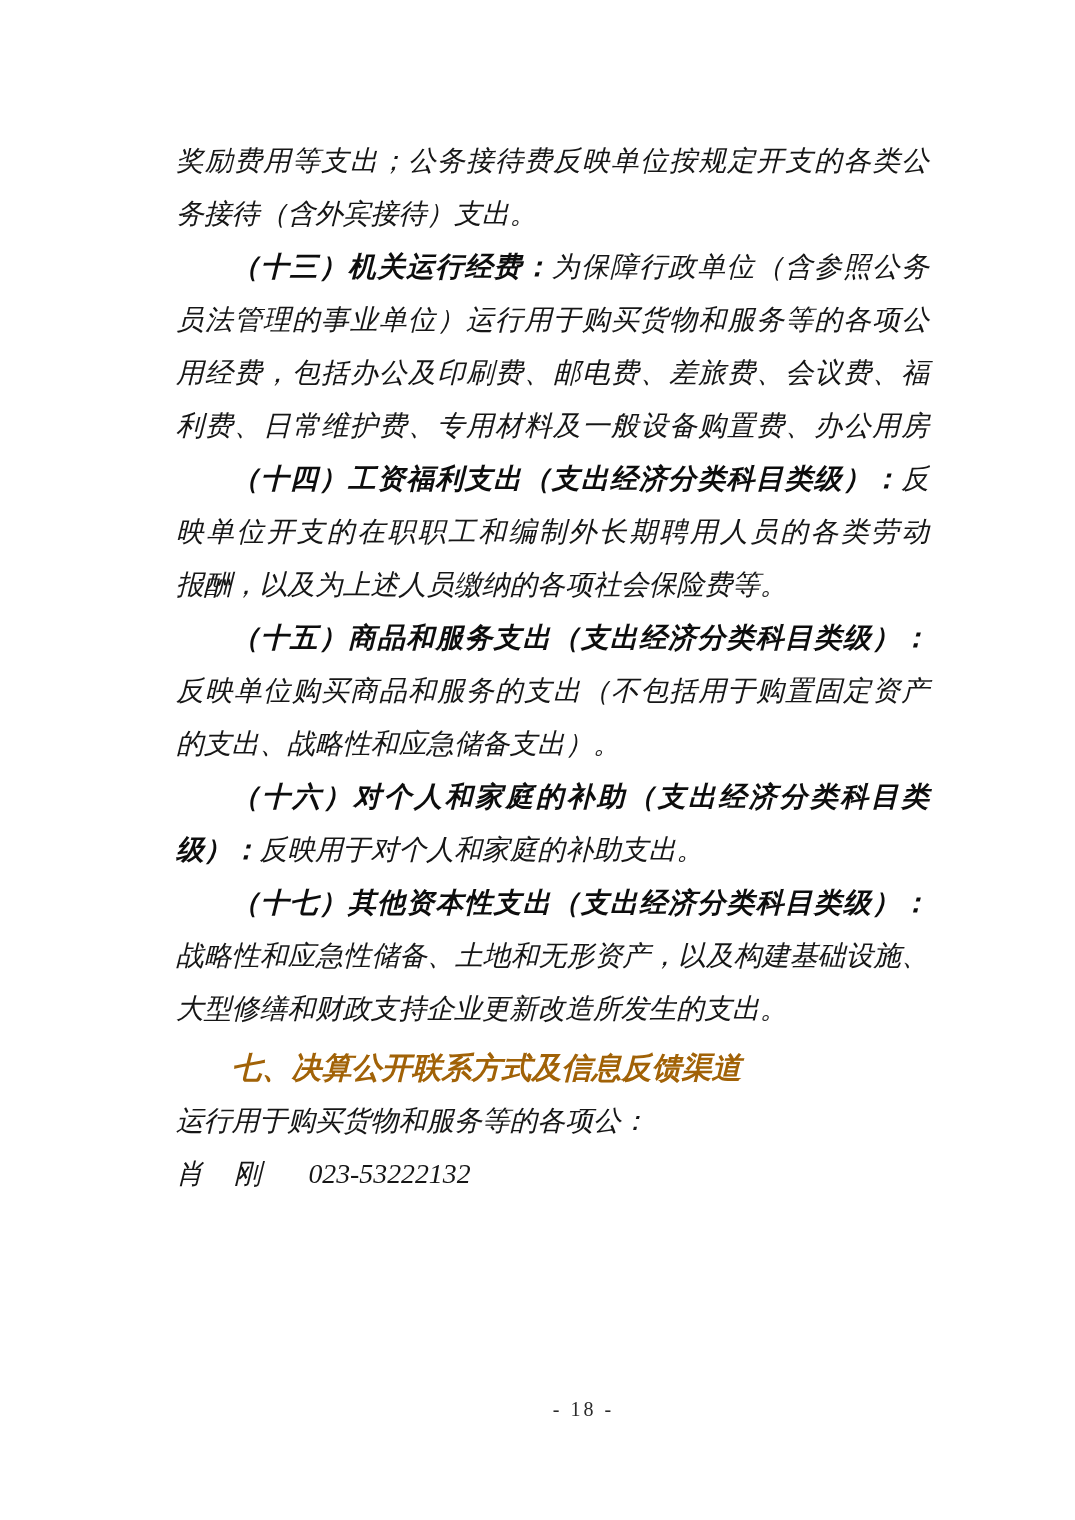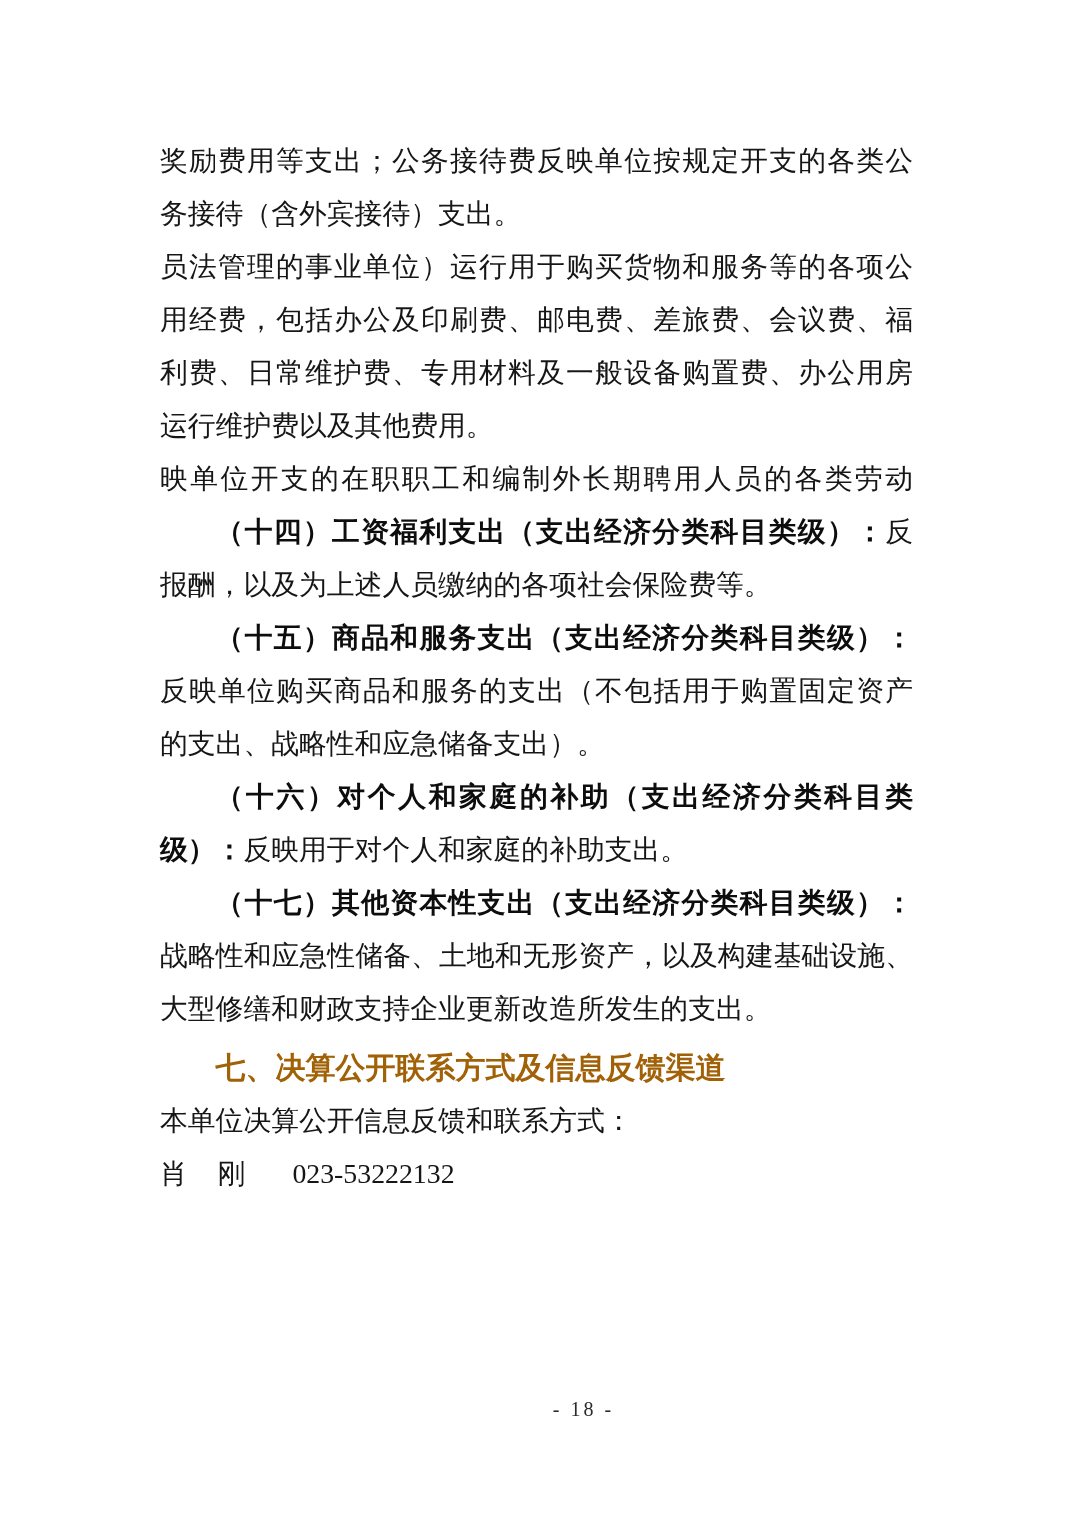--- a/index.html
+++ b/index.html
@@ -6,24 +6,25 @@
   html, body { width: 1075px; height: 1520px; }
   body {
     position: relative;
     background: #ffffff;
     color: #161616;
     font-family: "Liberation Serif", serif;
     overflow: hidden;
   }
   .doc {
     position: absolute;
-    left: 160px;
+    left: 176px;
     top: 134px;
     width: 753px;
     font-size: 27.8px;
+    font-style: italic;
   }
   .line {
     height: 53px;
     line-height: 53px;
     text-align: left;
     white-space: normal;
   }
   
   .j {
     text-align: justify;
@@ -54,33 +55,33 @@
 </style>
 </head>
 <body>
 
 <div class="doc">
 
   <div class="line j"><span class="seg">奖励费用等支出；公务接待费反映单位按规定开支的各类公</span></div>
 
   <div class="line"><span class="seg">务接待（含外宾接待）支出。</span></div>
 
+  <div class="line j ind"><span class="seg b">（十三）机关运行经费：</span><span class="seg">为保障行政单位（含参照公务</span></div>
 
   <div class="line j"><span class="seg">员法管理的事业单位）运行用于购买货物和服务等的各项公</span></div>
 
   <div class="line j"><span class="seg">用经费，包括办公及印刷费、邮电费、差旅费、会议费、福</span></div>
 
   <div class="line j"><span class="seg">利费、日常维护费、专用材料及一般设备购置费、办公用房</span></div>
 
 
-  <div class="line"><span class="seg">运行维护费以及其他费用。</span></div>
+
+  <div class="line j ind"><span class="seg b">（十四）工资福利支出（支出经济分类科目类级）：</span><span class="seg">反</span></div>
 
   <div class="line j"><span class="seg">映单位开支的在职职工和编制外长期聘用人员的各类劳动</span></div>
-
-  <div class="line j ind"><span class="seg b">（十四）工资福利支出（支出经济分类科目类级）：</span><span class="seg">反</span></div>
 
   <div class="line"><span class="seg">报酬，以及为上述人员缴纳的各项社会保险费等。</span></div>
 
   <div class="line j ind"><span class="seg b">（十五）商品和服务支出（支出经济分类科目类级）：</span></div>
 
   <div class="line j"><span class="seg">反映单位购买商品和服务的支出（不包括用于购置固定资产</span></div>
 
   <div class="line"><span class="seg">的支出、战略性和应急储备支出）。</span></div>
 
   <div class="line j ind"><span class="seg b">（十六）对个人和家庭的补助（支出经济分类科目类</span></div>
@@ -89,19 +90,19 @@
 
   <div class="line j ind"><span class="seg b">（十七）其他资本性支出（支出经济分类科目类级）：</span></div>
 
 
   <div class="line j"><span class="seg">战略性和应急性储备、土地和无形资产，以及构建基础设施、</span></div>
 
   <div class="line"><span class="seg">大型修缮和财政支持企业更新改造所发生的支出。</span></div>
 
   <div class="line heading-line ind"><span class="seg">七、决算公开联系方式及信息反馈渠道</span></div>
 
-  <div class="line"><span class="seg">本单位决算公开信息反馈和联系方式：</span></div>
+  <div class="line"><span class="seg">运行用于购买货物和服务等的各项公：</span></div>
 
   <div class="line contact-line"><span class="seg">肖　刚</span><span class="seg phone">023-53222132</span></div>
 
 </div>
 
 <div class="footer">- 18 -</div>
 
 </body></html>

